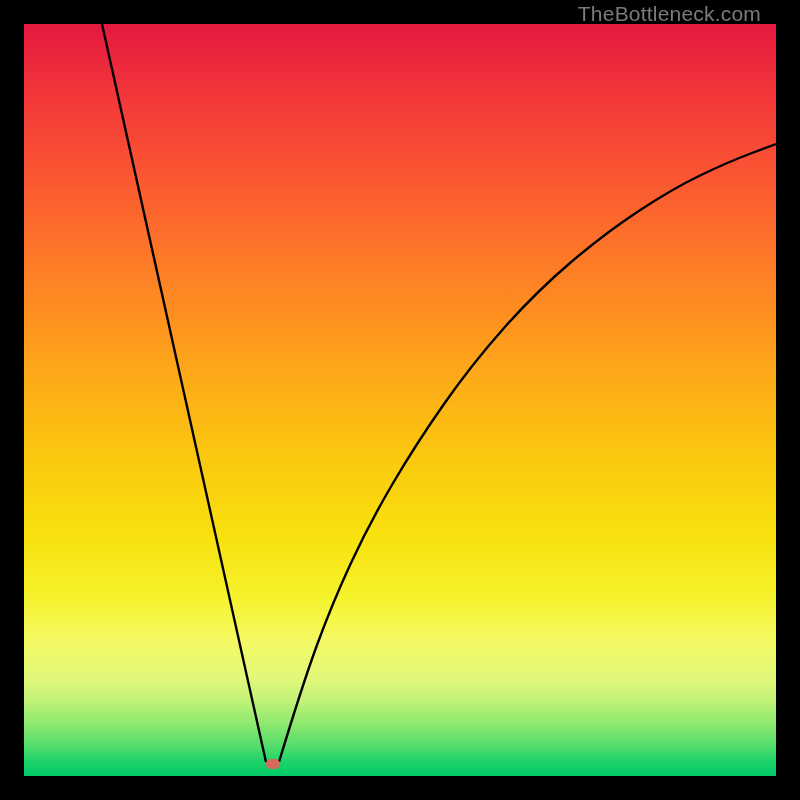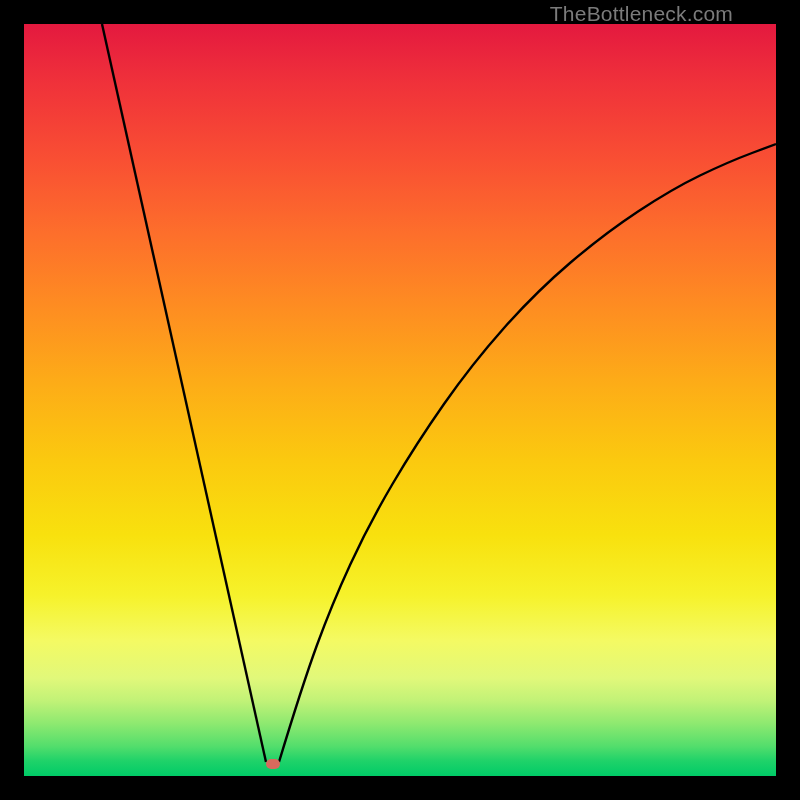--- a/index.html
+++ b/index.html
@@ -9,20 +9,21 @@
     height: 800px;
     overflow: hidden;
     background: #000;
     font-family: Arial, Helvetica, sans-serif;
   }
   .frame {
     position: relative;
     width: 743px;
     height: 800px;
     background: #000;
+    padding-left: 28px;
   }
   .plot-area {
     position: absolute;
     left: 24px;
     top: 24px;
     width: 752px;
     height: 752px;
     overflow: hidden;
   }
   .gradient-bg {

